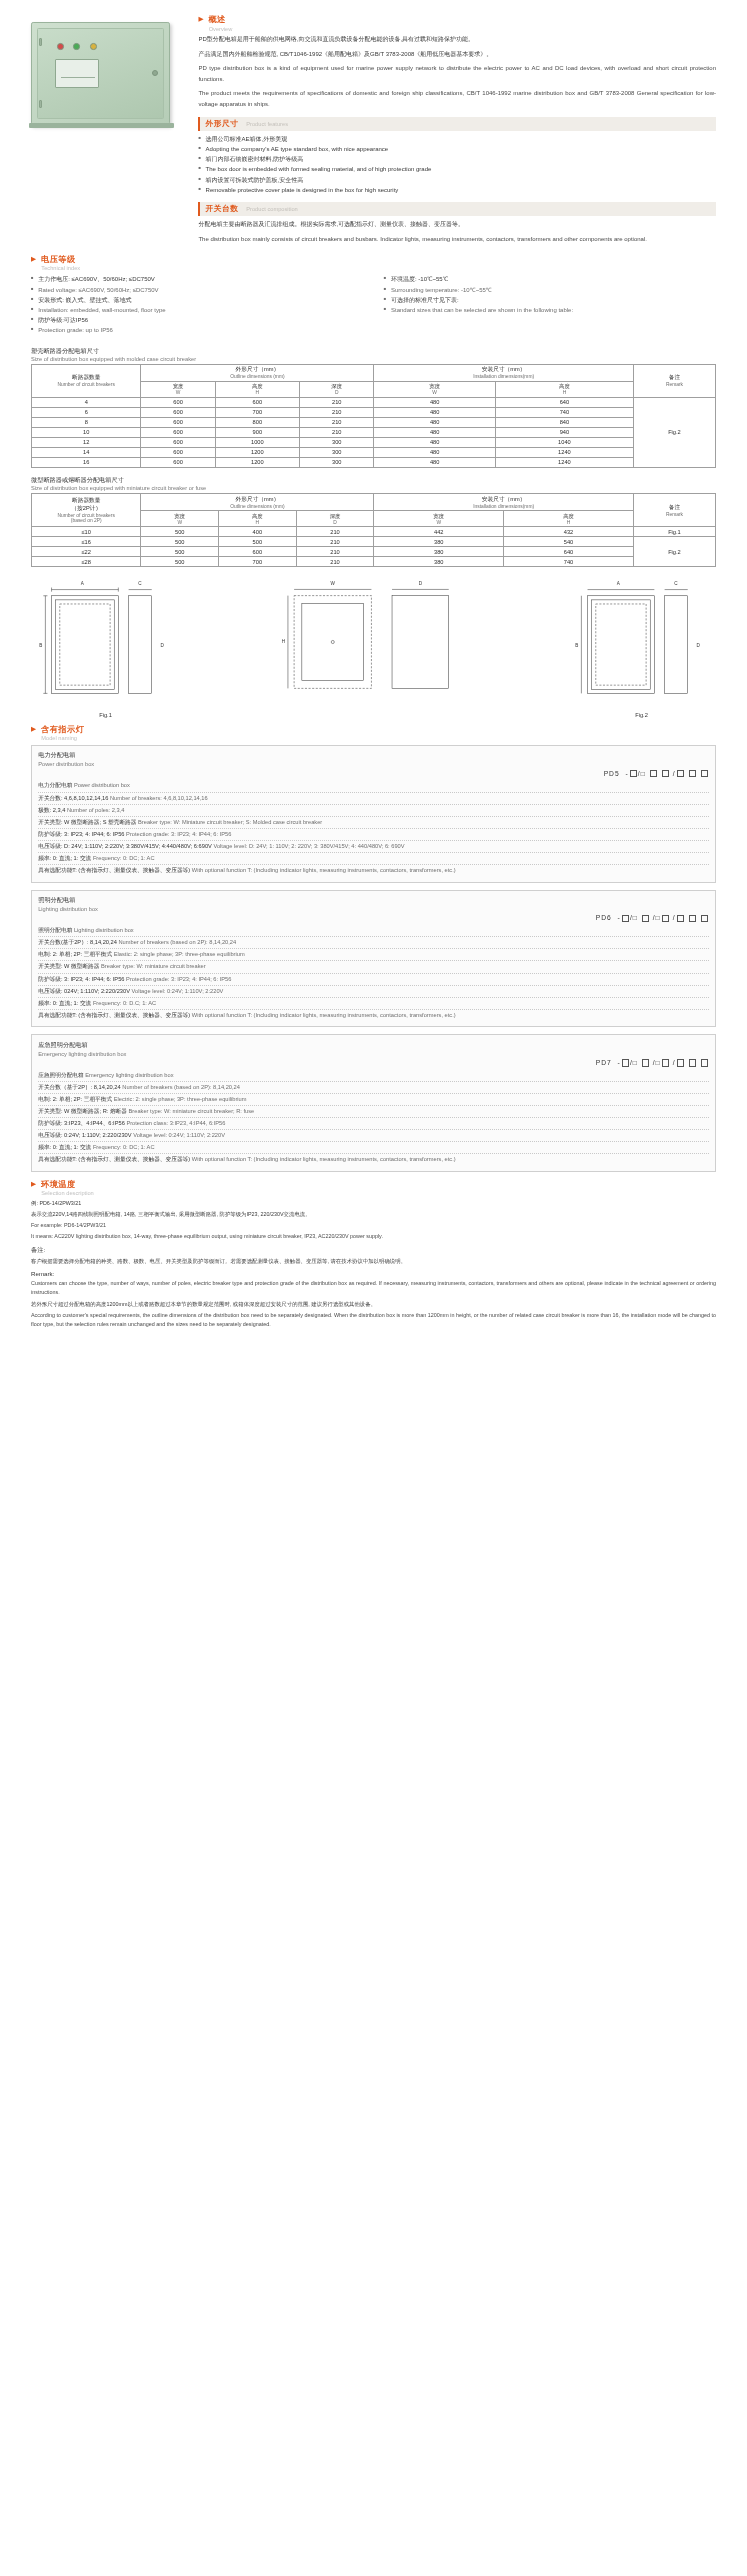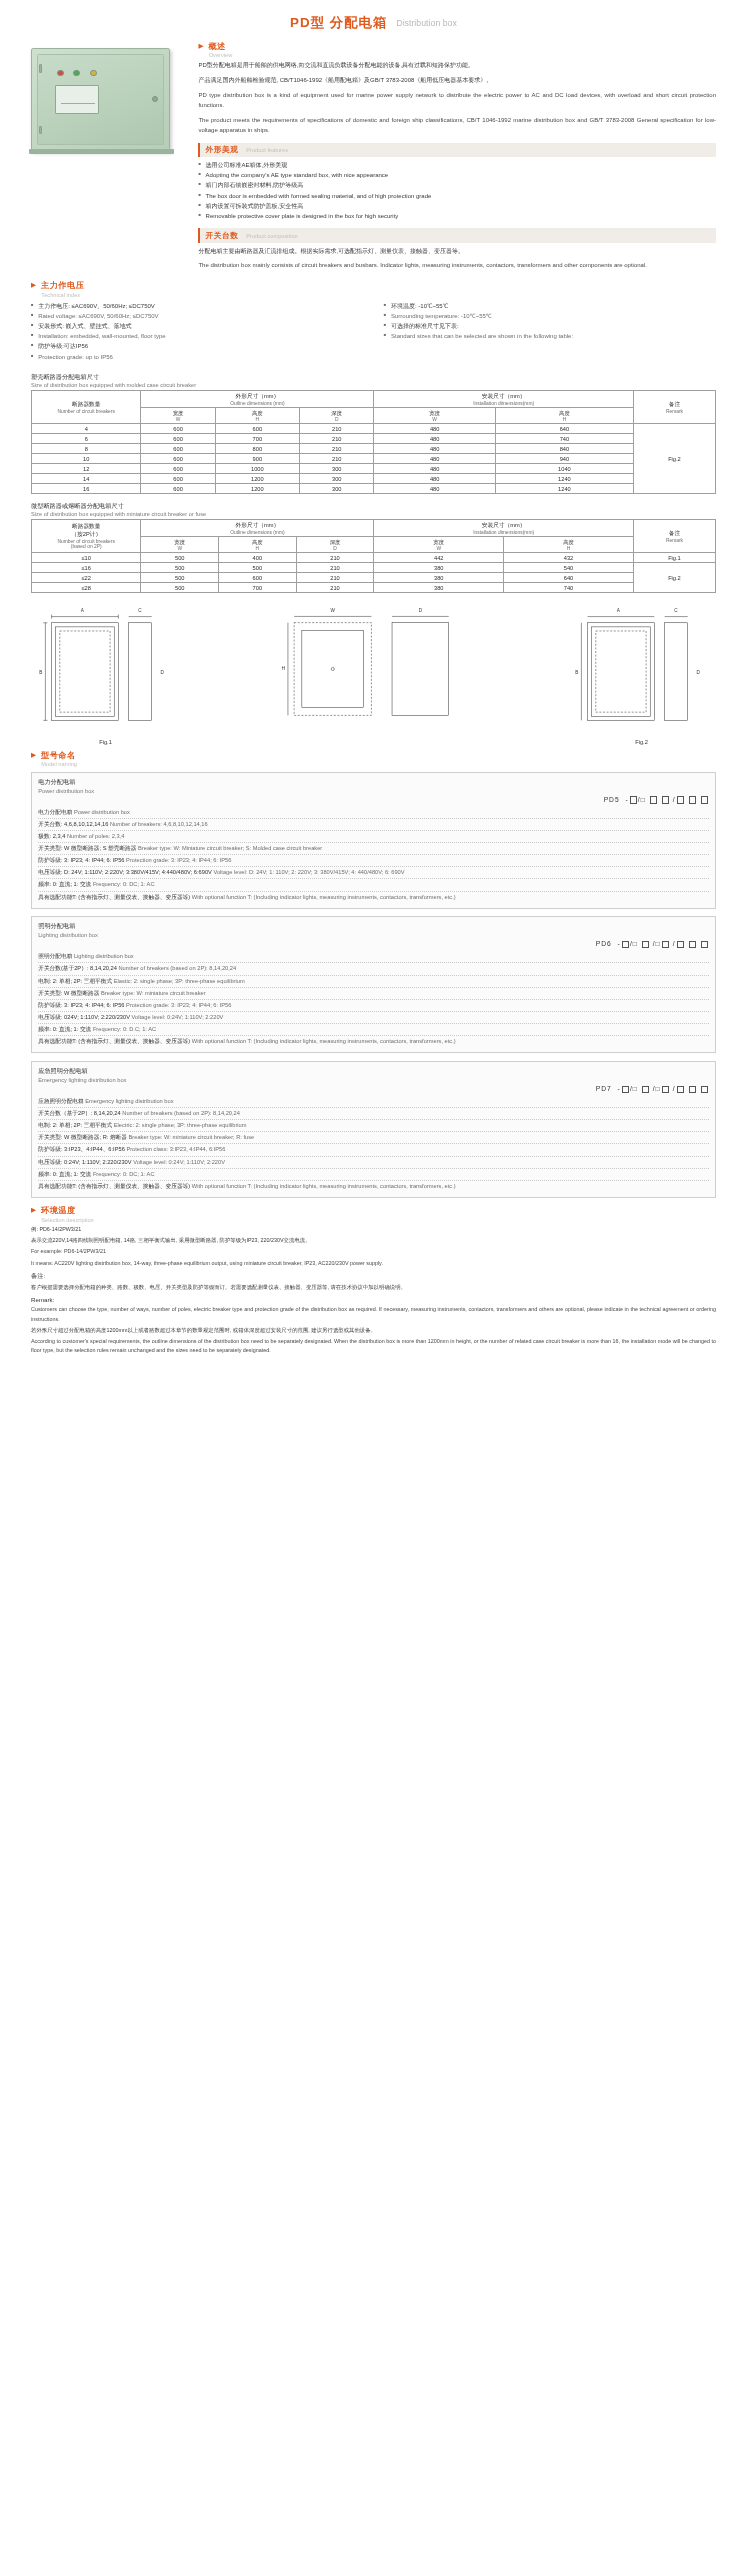--- a/index.html
+++ b/index.html
@@ -83,24 +83,20 @@
 
   .note { font-size:5.4px; line-height:1.7; color:#3a3a3a; margin:2.1px 0; text-align:justify;}
   .note.en { color:#4a4a4a; }
   .small-hd { font-size:6.2px; color:#333; margin:4.1px 0 1px 0;}
 </style>
 </head>
 <body>
 
 <div class="page">
 
-  <div class="doc-title">
-    <span class="cn">PD型 分配电箱</span>
-    <span class="en">Distribution box</span>
-  </div>
 
   <div class="top-wrap">
     <div class="top-img">
       <div class="cab">
         <div class="door"></div>
         <div class="hinge h1"></div>
         <div class="hinge h2"></div>
         <div class="lamp l1"></div>
         <div class="lamp l2"></div>
         <div class="lamp l3"></div>
@@ -115,21 +111,21 @@
         <span class="tri">▶</span>
         <span class="cn">概述</span>
         <span class="en">Overview</span>
       </div>
       <div class="para">PD型分配电箱是用于船舶的供电网络,向交流和直流负载设备分配电能的设备,具有过载和短路保护功能。</div>
       <div class="para">产品满足国内外船舶检验规范, CB/T1046-1992《船用配电箱》及GB/T 3783-2008《船用低压电器基本要求》。</div>
       <div class="para en">PD type distribution box is a kind of equipment used for marine power supply network to distribute the electric power to AC and DC load devices, with overload and short circuit protection functions.</div>
       <div class="para en">The product meets the requirements of specifications of domestic and foreign ship classifications, CB/T 1046-1992 marine distribution box and GB/T 3783-2008 General specification for low-voltage apparatus in ships.</div>
 
       <div class="sec-bar">
-        <span class="cn">外形美观</span>
+        <span class="cn">外形尺寸</span>
         <span class="en">Product features</span>
       </div>
       <ul class="sq">
         <li>选用公司标准AE箱体,外形美观</li>
         <li>Adopting the company's AE type standard box, with nice appearance</li>
         <li>箱门内部石镶嵌密封材料,防护等级高</li>
         <li>The box door is embedded with formed sealing material, and of high protection grade</li>
         <li>箱内设置可拆装式防护盖板,安全性高</li>
         <li>Removable protective cover plate is designed in the box for high security</li>
       </ul>
@@ -138,21 +134,21 @@
         <span class="cn">开关台数</span>
         <span class="en">Product  composition</span>
       </div>
       <div class="para">分配电箱主要由断路器及汇流排组成。根据实际需求,可选配指示灯、测量仪表、接触器、变压器等。</div>
       <div class="para en">The distribution box mainly consists of circuit breakers and busbars. Indicator lights, measuring instruments, contactors, transformers and other components are optional.</div>
     </div>
   </div>
 
   <div class="sec-head">
     <span class="tri">▶</span>
-    <span class="cn">主力作电压</span>
+    <span class="cn">电压等级</span>
     <span class="en">Technical index</span>
   </div>
   <div style="display:flex; gap:20.6px;">
     <ul class="sq" style="flex:1">
       <li>主力作电压: ≤AC690V、50/60Hz; ≤DC750V</li>
       <li style="padding-left:7.2px; color:#6e6e6e">Rated voltage: ≤AC690V, 50/60Hz; ≤DC750V</li>
       <li>安装形式: 嵌入式、壁挂式、落地式</li>
       <li style="padding-left:7.2px; color:#6e6e6e">Installation: embedded, wall-mounted, floor type</li>
       <li>防护等级:可达IP56</li>
       <li style="padding-left:7.2px; color:#6e6e6e">Protection grade: up to IP56</li>
@@ -416,21 +412,21 @@
         <text x="16" y="140" font-size="9" fill="#333">B</text>
         <text x="212" y="20" font-size="9" fill="#333" text-anchor="middle">C</text>
         <text x="252" y="140" font-size="9" fill="#333">D</text>
       </svg>
       <div class="cap">Fig.2</div>
     </div>
   </div>
 
   <div class="sec-head">
     <span class="tri">▶</span>
-    <span class="cn">型号命名</span>
+    <span class="cn">含有指示灯</span>
     <span class="en">Model naming</span>
   </div>
 
   <div class="model-block">
     <div class="hdr">
       <span>电力分配电箱</span><br>
       <span class="en">Power distribution box</span>
     </div>
     <div class="model-code">
       <span>PD5</span>

